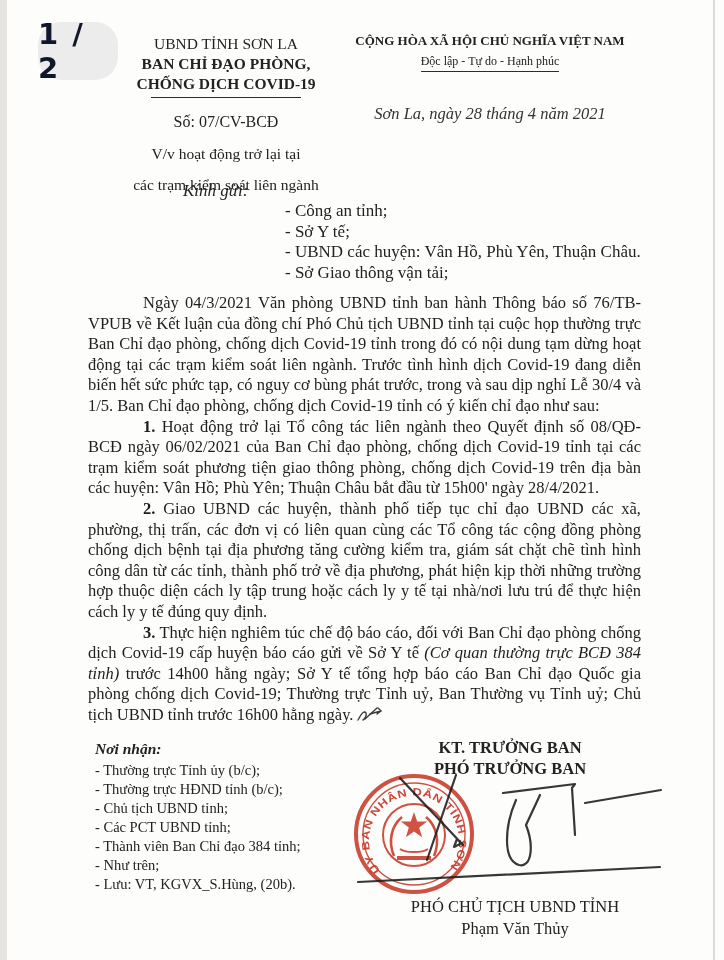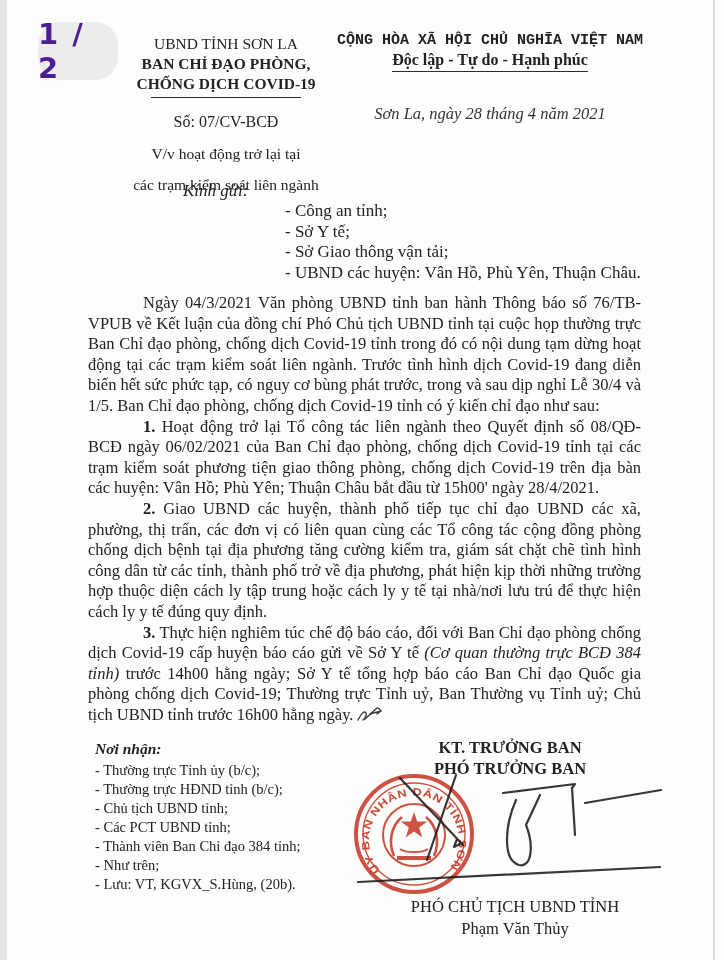--- a/index.html
+++ b/index.html
@@ -9,34 +9,34 @@
     background:#fdfdfc; overflow:hidden;
     font-family:"Liberation Serif", serif; color:#222;
   }
   .edge-left  { position:absolute; left:0; top:0; width:7px; height:100%; background:#e5e4e1; }
   .edge-right { position:absolute; left:713px; top:0; width:2px; height:100%; background:#dddcda; }
 
   .page-badge {
     position:absolute; left:38px; top:22px; width:80px; height:58px;
     background:#ececec; border-radius:23px;
     display:flex; align-items:center; justify-content:center;
-    font-family:"DejaVu Sans", sans-serif; font-size:29px; font-weight:600; color:#4c1d95;
+    font-family:"DejaVu Sans", sans-serif; font-size:29px; font-weight:600; color:#0f172a;
     letter-spacing:2px;
   }
 
   .hdr-left { position:absolute; left:112px; top:34px; width:228px; text-align:center; line-height:20px; }
   .hdr-left .org       { font-size:15.5px; }
   .hdr-left .board     { font-size:15.5px; font-weight:bold; }
   .hdr-left .rule      { width:150px; border-top:1.5px solid #2c2c2c; margin:3px auto 0; }
   .hdr-left .doc-no    { font-size:16px; margin-top:14px; }
   .hdr-left .subject   { font-size:15.5px; line-height:18px; margin-top:13px; }
 
   .hdr-right { position:absolute; left:322px; top:30px; width:336px; text-align:center; }
-  .hdr-right .nation   { font-size:15px; font-weight:bold; line-height:21px;font-family:Liberation Mono, monospace; }
-  .hdr-right .motto    { font-size:16px; font-weight:bold; display:inline-block;
+  .hdr-right .nation   { font-size:13px; font-weight:bold; line-height:21px; }
+  .hdr-right .motto    { font-size:12px; font-weight:normal; display:inline-block;
                          border-bottom:1.5px solid #2c2c2c; padding-bottom:2px; }
   .hdr-right .dateline { font-size:16.5px; font-style:italic; margin-top:32px; color:#333; }
 
   .salutation-label { position:absolute; left:183px; top:181px; font-size:17px;font-style:italic; }
   .salutation-list  { position:absolute; left:285px; top:201px; font-size:17px; line-height:20.5px; list-style:none; }
 
   .body-text {
     position:absolute; left:88px; top:293px; width:553px;
     font-size:16.5px; line-height:20.6px; text-align:justify; color:#1e1e1e;
   }
@@ -77,22 +77,22 @@
   <div class="hdr-right">
     <div class="nation">CỘNG HÒA XÃ HỘI CHỦ NGHĨA VIỆT NAM</div>
     <div><span class="motto">Độc lập - Tự do - Hạnh phúc</span></div>
     <div class="dateline">Sơn La, ngày 28 tháng 4 năm 2021</div>
   </div>
 
   <div class="salutation-label">Kính gửi:</div>
   <ul class="salutation-list">
     <li>- Công an tỉnh;</li>
     <li>- Sở Y tế;</li>
+    <li>- UBND các huyện: Vân Hồ, Phù Yên, Thuận Châu.</li>
     <li>- Sở Giao thông vận tải;</li>
-    <li>- UBND các huyện: Vân Hồ, Phù Yên, Thuận Châu.</li>
   </ul>
 
   <div class="body-text">
     <p><span>Ngày 04/3/2021 Văn phòng UBND tỉnh ban hành Thông báo số 76/TB-VPUB về Kết luận của đồng chí Phó Chủ tịch UBND tỉnh tại cuộc họp thường trực Ban Chỉ đạo phòng, chống dịch Covid-19 tỉnh trong đó có nội dung tạm dừng hoạt động tại các trạm kiểm soát liên ngành. Trước tình hình dịch Covid-19 đang diễn biến hết sức phức tạp, có nguy cơ bùng phát trước, trong và sau dịp nghỉ Lễ 30/4 và 1/5. Ban Chỉ đạo phòng, chống dịch Covid-19 tỉnh có ý kiến chỉ đạo như sau:</span></p>
     <p><b>1.</b><span> Hoạt động trở lại Tổ công tác liên ngành theo Quyết định số 08/QĐ-BCĐ ngày 06/02/2021 của Ban Chỉ đạo phòng, chống dịch Covid-19 tỉnh tại các trạm kiểm soát phương tiện giao thông phòng, chống dịch Covid-19 trên địa bàn các huyện: Vân Hồ; Phù Yên; Thuận Châu bắt đầu từ 15h00' ngày 28/4/2021.</span></p>
     <p><b>2.</b><span> Giao UBND các huyện, thành phố tiếp tục chỉ đạo UBND các xã, phường, thị trấn, các đơn vị có liên quan cùng các Tổ công tác cộng đồng phòng chống dịch bệnh tại địa phương tăng cường kiểm tra, giám sát chặt chẽ tình hình công dân từ các tỉnh, thành phố trở về địa phương, phát hiện kịp thời những trường hợp thuộc diện cách ly tập trung hoặc cách ly y tế tại nhà/nơi lưu trú để thực hiện cách ly y tế đúng quy định.</span></p>
     <p><b>3.</b><span> Thực hiện nghiêm túc chế độ báo cáo, đối với Ban Chỉ đạo phòng chống dịch Covid-19 cấp huyện báo cáo gửi về Sở Y tế </span><i>(Cơ quan thường trực BCĐ 384 tỉnh)</i><span> trước 14h00 hằng ngày; Sở Y tế tổng hợp báo cáo Ban Chỉ đạo Quốc gia phòng chống dịch Covid-19; Thường trực Tỉnh uỷ, Ban Thường vụ Tỉnh uỷ; Chủ tịch UBND tỉnh trước 16h00 hằng ngày.</span><svg class="hand-mark" width="30" height="18" viewBox="0 0 30 18">
         <g fill="none" stroke="#3a3a3a" stroke-width="1.4" stroke-linecap="round">
           <path d="M3,15 C6,9 9,5 11,8 C12,10 10,14 8,15"></path>
           <path d="M10,14 L22,3"></path>

